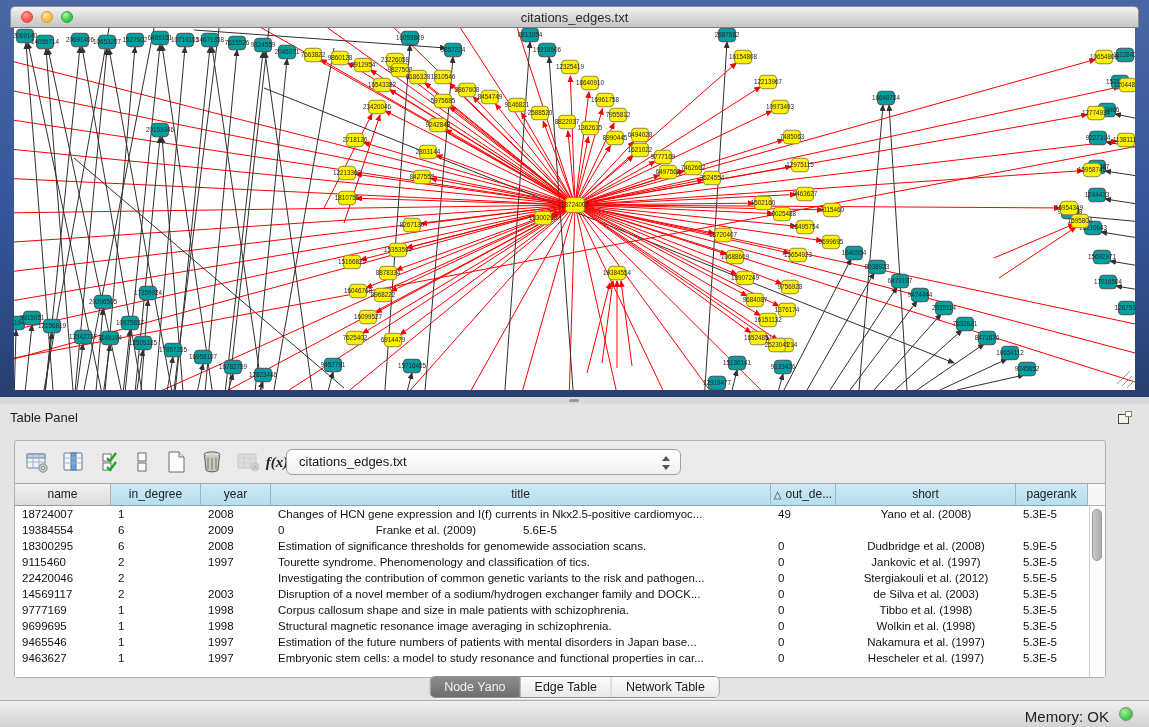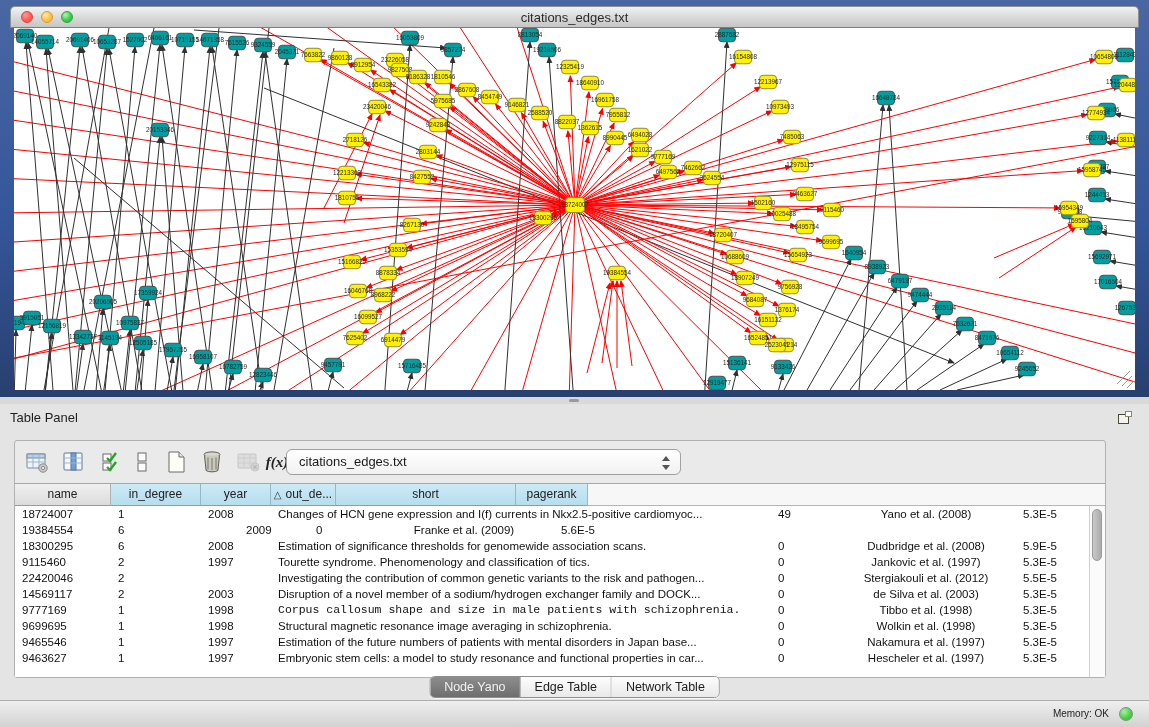--- a/index.html
+++ b/index.html
@@ -79,21 +79,21 @@
     border:1px solid #8f8f8f;border-radius:5px;overflow:hidden;background:#fff;height:20px;
     box-shadow:0 1px 0 rgba(255,255,255,.7);}
   .tab{padding:0 14px;font-size:12.5px;line-height:20px;color:#1c1c1c;
     background:linear-gradient(180deg,#fdfdfd,#e9e9e9);border-right:1px solid #b9b9b9;cursor:pointer;white-space:nowrap;}
   .tab:last-child{border-right:none;}
   .tab.selected{background:linear-gradient(180deg,#8d8d8d,#6e6e6e);color:#f1f1f1;border-right:1px solid #5f5f5f;}
 
   
   #status-bar{position:absolute;left:0;top:700px;width:1149px;height:27px;
     background:linear-gradient(180deg,#efefef,#d2d2d2);border-top:1px solid #aeaeae;box-sizing:border-box;}
-  #mem-label{position:absolute;right:40px;top:7px;font-size:10px;color:#222;}
+  #mem-label{position:absolute;right:40px;top:7px;font-size:15px;color:#222;}
   #mem-led{position:absolute;right:16px;top:6px;width:14px;height:14px;border-radius:50%;
     background:radial-gradient(circle at 35% 30%,#a9f0a0,#3ecb3e 65%);border:1px solid #8a8a8a;box-sizing:border-box;}
 </style>
 </head>
 <body>
 
 <div id="stage">
 
   <div id="net-window">
     <div id="titlebar">
@@ -904,39 +904,40 @@
               <b class="dn"></b>
             </span>
         </div>
       </div>
 
       <div id="tablewrap">
         <div id="thead">
             <div class="hcell gray" style="width: 96px;"><span>name</span></div>
             <div class="hcell" style="width: 90px;"><span>in_degree</span></div>
             <div class="hcell" style="width: 70px;"><span>year</span></div>
+            <div class="hcell" style="width: 500px;"><span>title</span></div>
             <div class="hcell" style="width: 65px;"><span class="sortmark">△</span><span>out_de...</span></div>
             <div class="hcell" style="width: 180px;"><span>short</span></div>
             <div class="hcell" style="width: 72px;"><span>pagerank</span></div>
             <div class="hcell filler" style="flex: 1 1 0%;"></div>
           </div>
         <div id="tbody">
             <div class="trow">
               <div class="tcell" style="width: 96px;">18724007</div>
               <div class="tcell" style="width: 90px;">1</div>
               <div class="tcell" style="width: 70px;">2008</div>
               <div class="tcell" style="width: 500px;">Changes of HCN gene expression and I(f) currents in Nkx2.5-positive cardiomyoc...</div>
               <div class="tcell" style="width: 65px;">49</div>
               <div class="tcell center" style="width: 180px;">Yano et al. (2008)</div>
               <div class="tcell" style="width: 72px;">5.3E-5</div>
             </div>
             <div class="trow">
               <div class="tcell" style="width: 96px;">19384554</div>
               <div class="tcell" style="width: 90px;">6</div>
-              <div class="tcell" style="width: 70px; margin-left: 38px;">2009</div>
+              <div class="tcell" style="width: 70px;">2009</div>
               <div class="tcell" style="width: 65px;">0</div>
               <div class="tcell center" style="width: 180px;">Franke et al. (2009)</div>
               <div class="tcell" style="width: 72px;">5.6E-5</div>
             </div>
             <div class="trow">
               <div class="tcell" style="width: 96px;">18300295</div>
               <div class="tcell" style="width: 90px;">6</div>
               <div class="tcell" style="width: 70px;">2008</div>
               <div class="tcell" style="width: 500px;">Estimation of significance thresholds for genomewide association scans.</div>
               <div class="tcell" style="width: 65px;">0</div>
@@ -967,21 +968,21 @@
               <div class="tcell" style="width: 70px;">2003</div>
               <div class="tcell" style="width: 500px;">Disruption of a novel member of a sodium/hydrogen exchanger family and DOCK...</div>
               <div class="tcell" style="width: 65px;">0</div>
               <div class="tcell center" style="width: 180px;">de Silva et al. (2003)</div>
               <div class="tcell" style="width: 72px;">5.3E-5</div>
             </div>
             <div class="trow">
               <div class="tcell" style="width: 96px;">9777169</div>
               <div class="tcell" style="width: 90px;">1</div>
               <div class="tcell" style="width: 70px;">1998</div>
-              <div class="tcell" style="width: 500px; font-family: Liberation Mono, monospace;">Corpus callosum shape and size in male patients with schizophrenia.</div>
+              <div class="tcell" style="width: 500px;">Corpus callosum shape and size in male patients with schizophrenia.</div>
               <div class="tcell" style="width: 65px;">0</div>
               <div class="tcell center" style="width: 180px;">Tibbo et al. (1998)</div>
               <div class="tcell" style="width: 72px;">5.3E-5</div>
             </div>
             <div class="trow">
               <div class="tcell" style="width: 96px;">9699695</div>
               <div class="tcell" style="width: 90px;">1</div>
               <div class="tcell" style="width: 70px;">1998</div>
               <div class="tcell" style="width: 500px;">Structural magnetic resonance image averaging in schizophrenia.</div>
               <div class="tcell" style="width: 65px;">0</div>

